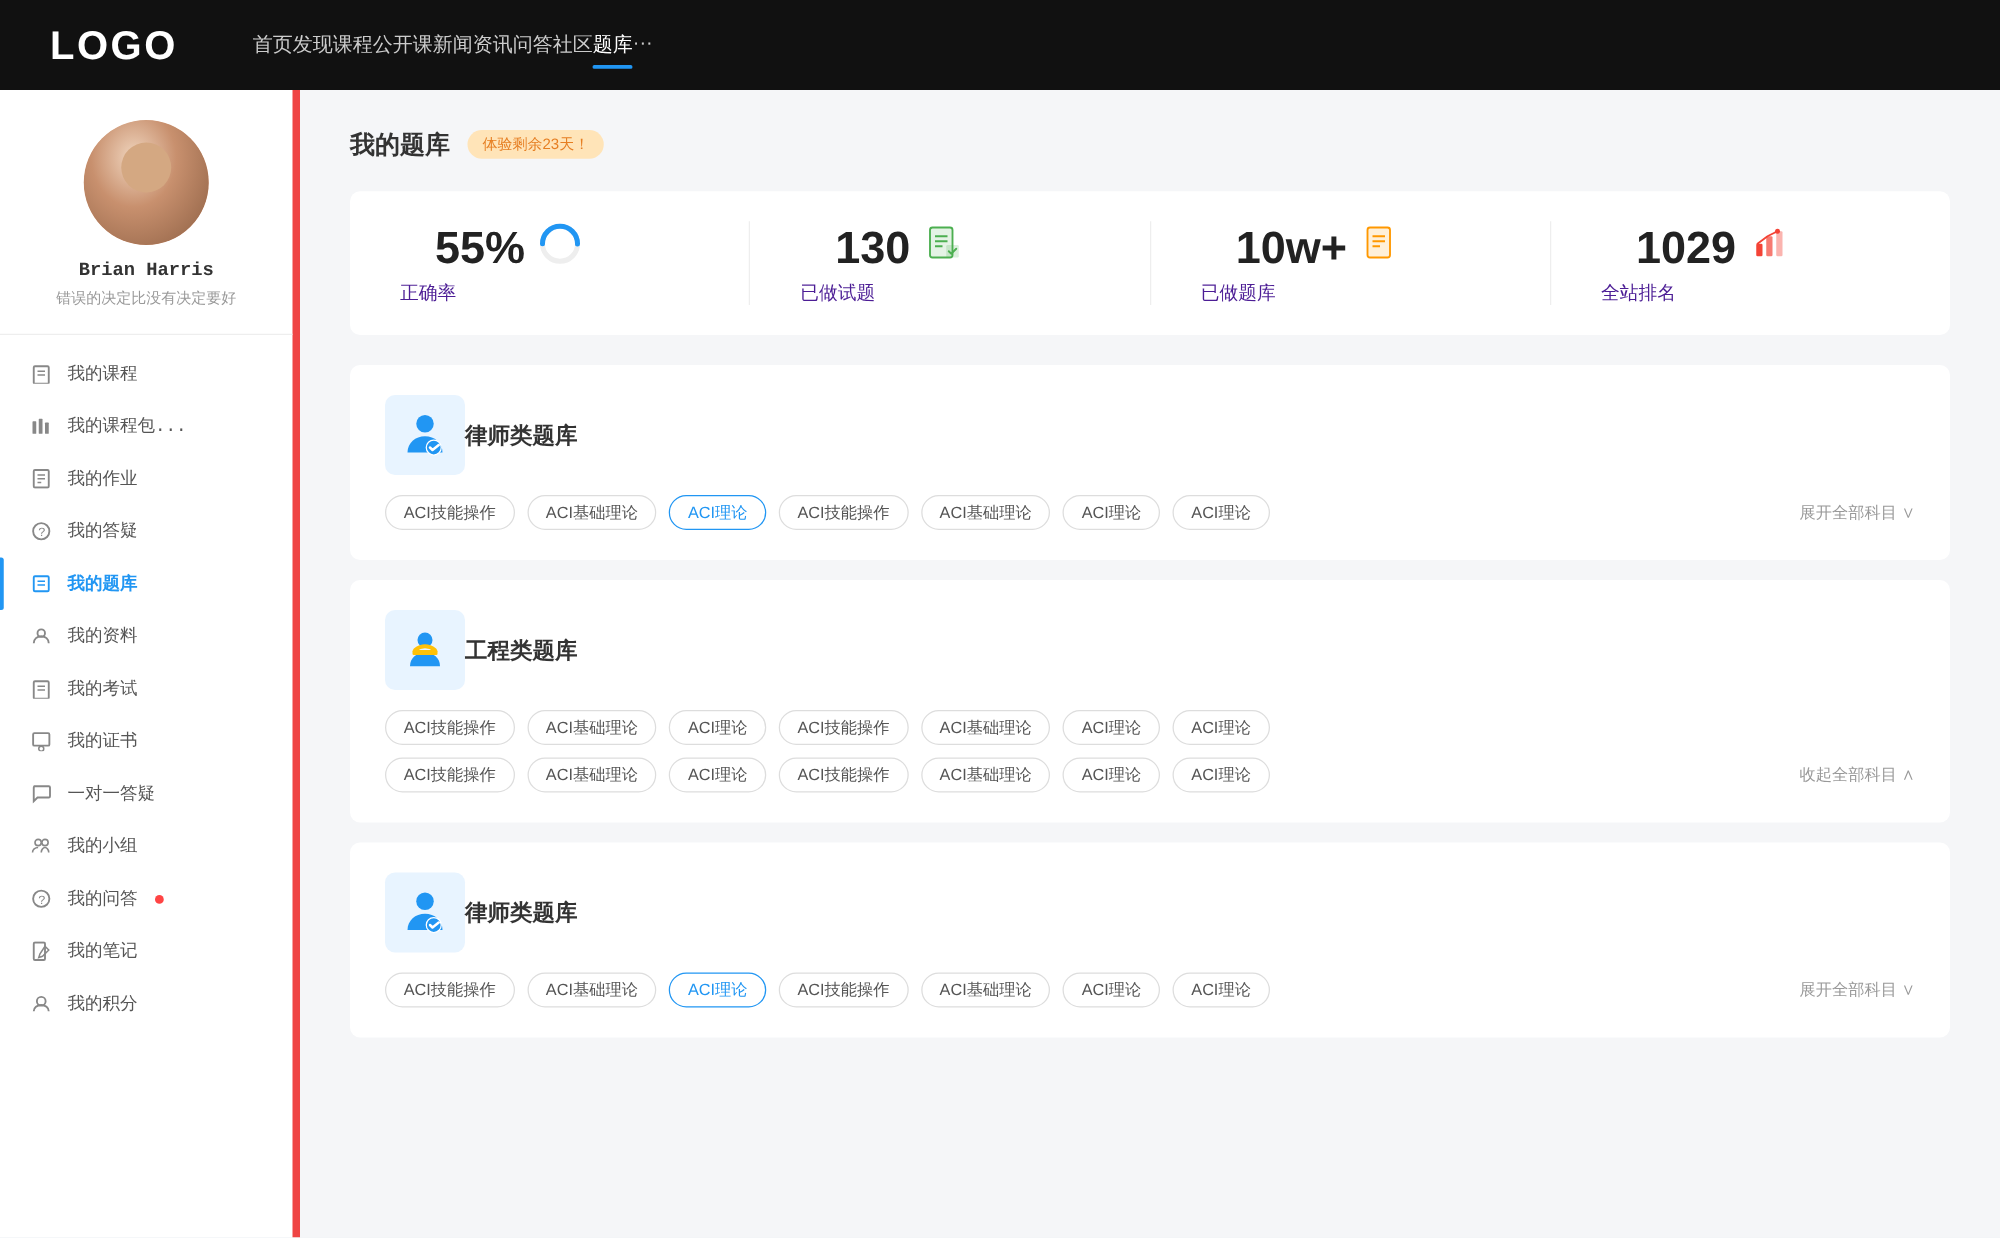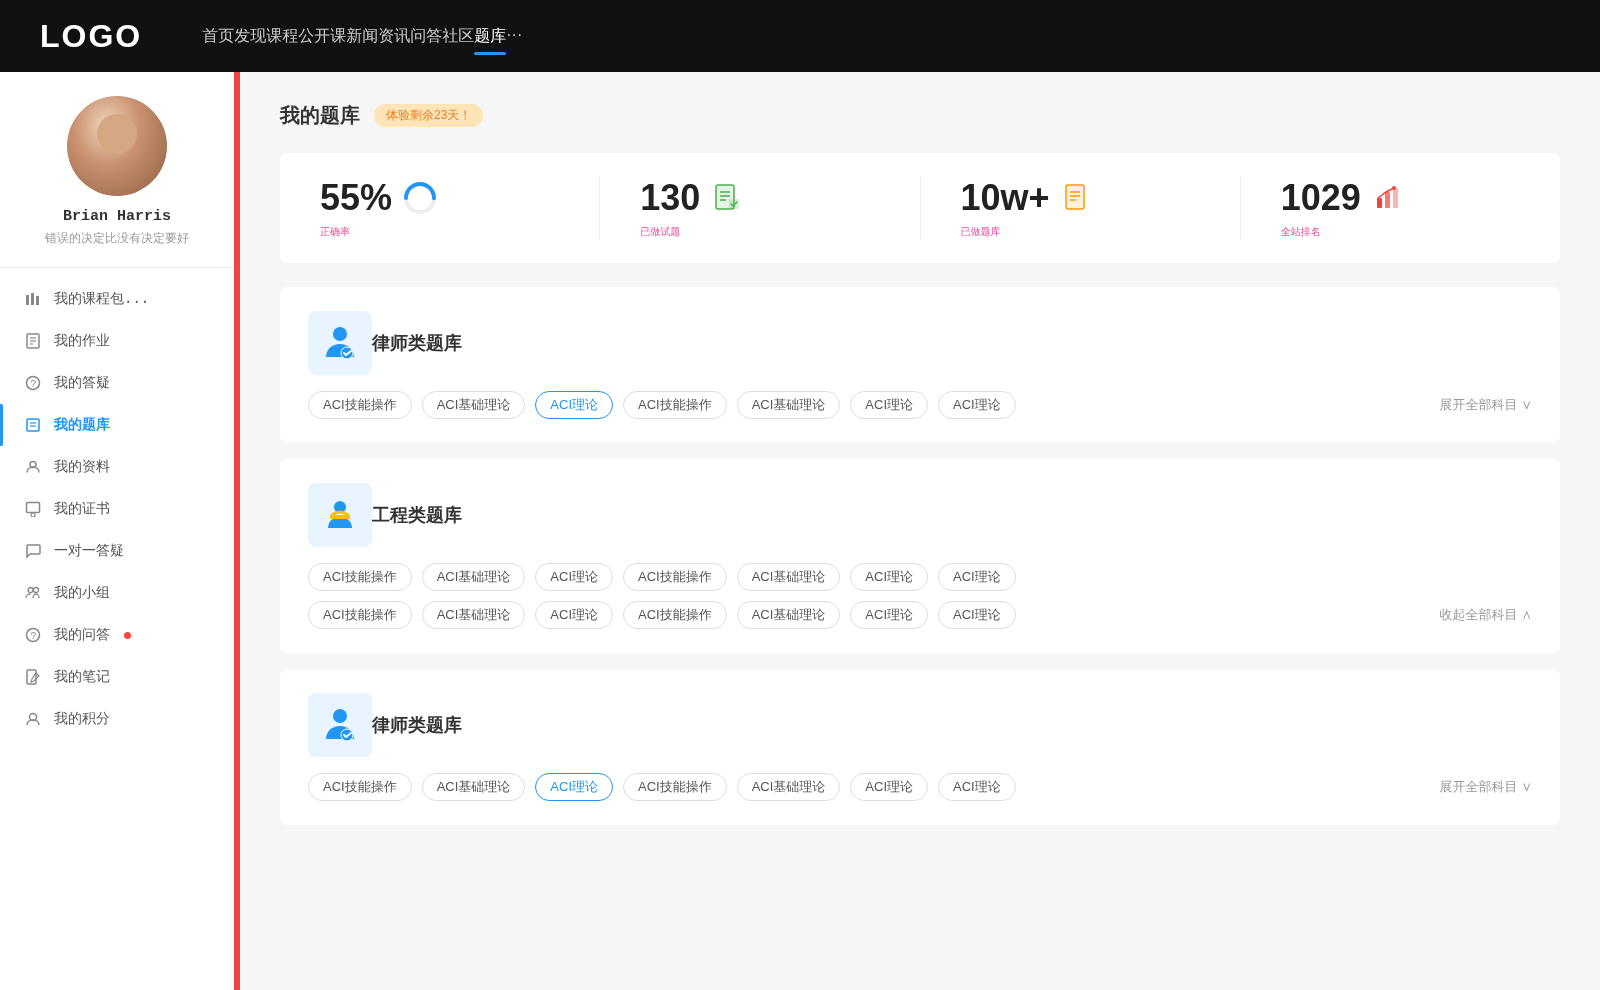--- a/index.html
+++ b/index.html
@@ -226,31 +226,32 @@
       display: flex;
       flex-direction: column;
       align-items: flex-start;
       padding: 0 40px;
       border-right: 1px solid #eee;
       gap: 6px;
     }
     .stat-item:last-child { border-right: none; }
     .stat-row {
       display: flex;
-      align-items: center;
+      align-items: flex-start;
       gap: 10px;
+      margin-left: 28px;
     }
     .stat-value {
       font-size: 36px;
       font-weight: 700;
       color: #222;
     }
     .stat-label {
-      font-size: 10px;
-      color: #ec4899;
+      font-size: 15px;
+      color: #4c1d95;
     }
 
     
     .circle-progress {
       width: 36px; height: 36px;
       position: relative;
     }
     .circle-progress svg { transform: rotate(-90deg); }
 
     
@@ -368,20 +369,30 @@
       <div class="profile-avatar">
         <div class="profile-avatar-inner"></div>
       </div>
       <div class="profile-name">Brian Harris</div>
       <div class="profile-motto">错误的决定比没有决定要好</div>
     </div>
     <ul class="sidebar-menu">
       <li class="sidebar-menu-item">
         <span class="sidebar-icon">
           <svg width="16" height="16" viewBox="0 0 16 16" fill="none">
+              <rect x="2" y="2" width="12" height="14" rx="1" stroke="#888" stroke-width="1.5"></rect>
+              <line x1="5" y1="6" x2="11" y2="6" stroke="#888" stroke-width="1.2"></line>
+              <line x1="5" y1="9" x2="11" y2="9" stroke="#888" stroke-width="1.2"></line>
+            </svg>
+        </span>
+        <span>我的课程</span>
+      </li>
+      <li class="sidebar-menu-item">
+        <span class="sidebar-icon">
+          <svg width="16" height="16" viewBox="0 0 16 16" fill="none">
               <rect x="1" y="4" width="3" height="10" rx="0.5" fill="#888"></rect>
               <rect x="6" y="2" width="3" height="12" rx="0.5" fill="#888"></rect>
               <rect x="11" y="5" width="3" height="9" rx="0.5" fill="#888"></rect>
             </svg>
         </span>
         <span>我的课程包...</span>
       </li>
       <li class="sidebar-menu-item">
         <span class="sidebar-icon">
           <svg width="16" height="16" viewBox="0 0 16 16" fill="none">
@@ -413,20 +424,30 @@
         <span>我的题库</span>
       </li>
       <li class="sidebar-menu-item">
         <span class="sidebar-icon">
           <svg width="16" height="16" viewBox="0 0 16 16" fill="none">
               <circle cx="8" cy="5.5" r="3" stroke="#888" stroke-width="1.5"></circle>
               <path d="M2 13.5c0-3.3 2.7-5.5 6-5.5s6 2.2 6 5.5" stroke="#888" stroke-width="1.5" fill="none"></path>
             </svg>
         </span>
         <span>我的资料</span>
+      </li>
+      <li class="sidebar-menu-item">
+        <span class="sidebar-icon">
+          <svg width="16" height="16" viewBox="0 0 16 16" fill="none">
+              <rect x="2" y="2" width="12" height="14" rx="1" stroke="#888" stroke-width="1.5"></rect>
+              <line x1="5" y1="6" x2="11" y2="6" stroke="#888" stroke-width="1.2"></line>
+              <line x1="5" y1="9" x2="11" y2="9" stroke="#888" stroke-width="1.2"></line>
+            </svg>
+        </span>
+        <span>我的考试</span>
       </li>
       <li class="sidebar-menu-item">
         <span class="sidebar-icon">
           <svg width="16" height="16" viewBox="0 0 16 16" fill="none">
               <rect x="1.5" y="1.5" width="13" height="10" rx="1" stroke="#888" stroke-width="1.5"></rect>
               <circle cx="8" cy="14" r="2" stroke="#888" stroke-width="1.2"></circle>
             </svg>
         </span>
         <span>我的证书</span>
       </li>

